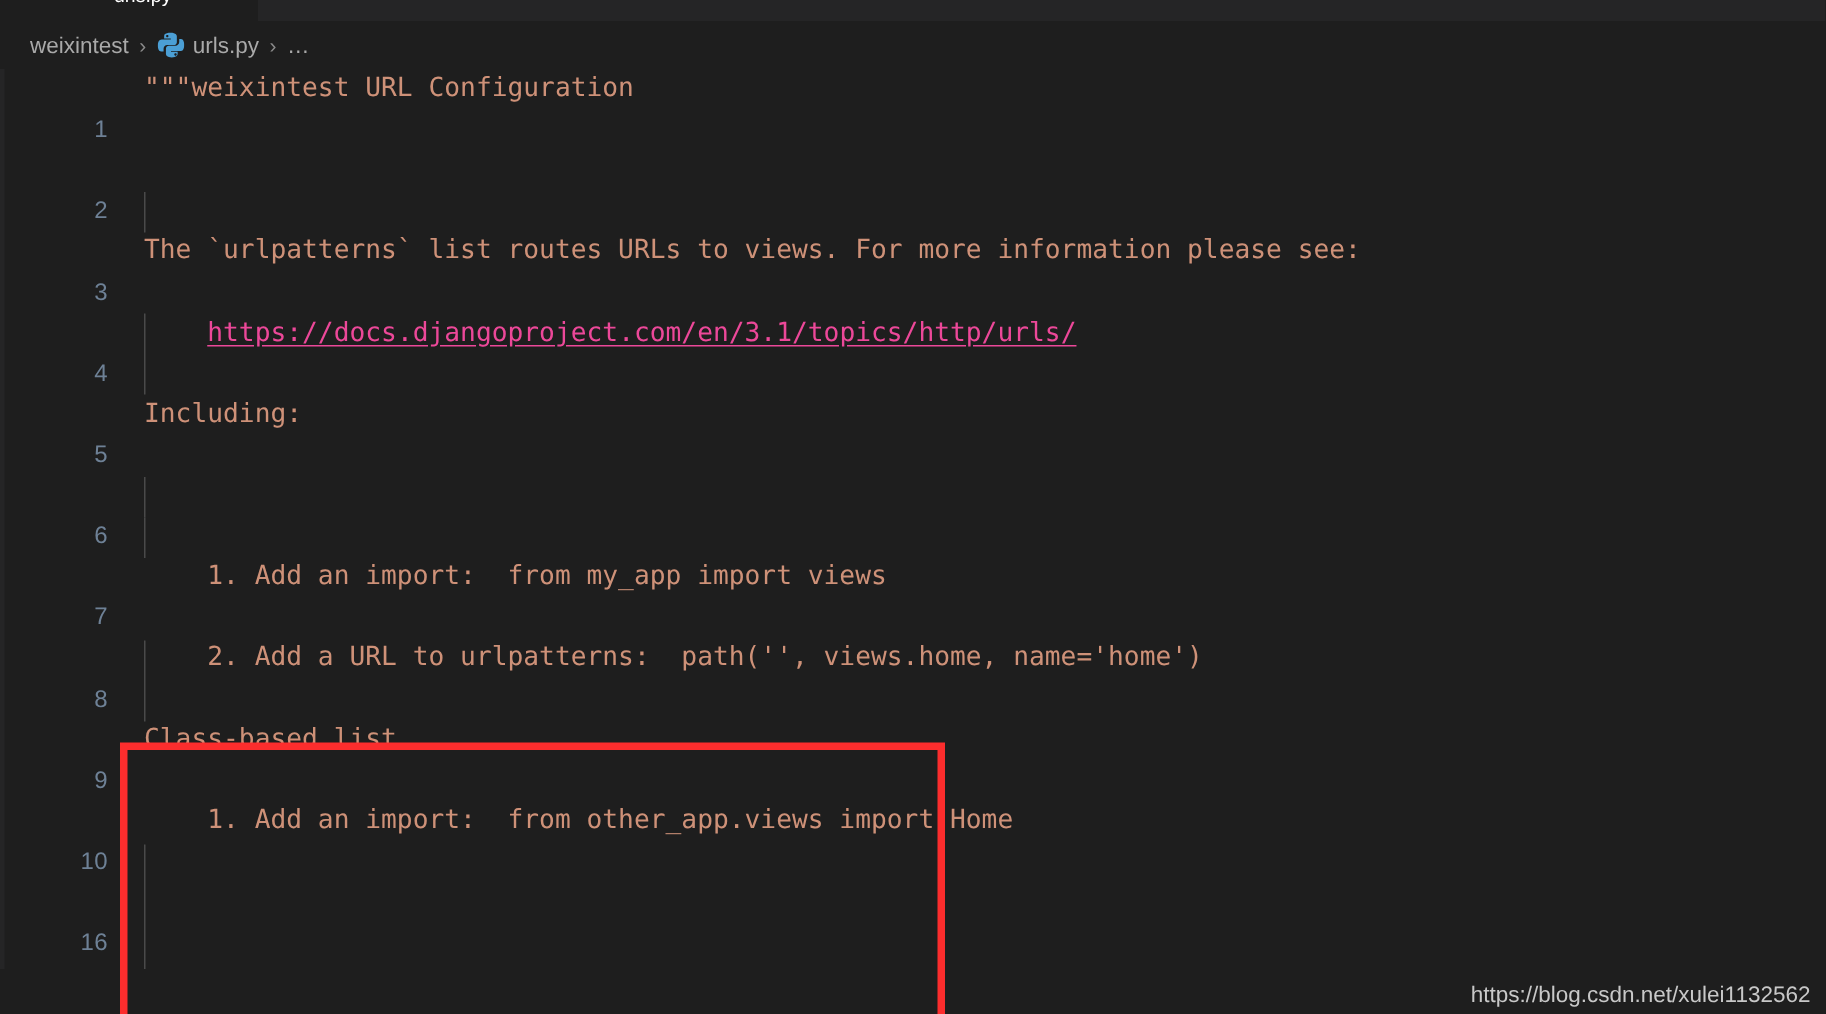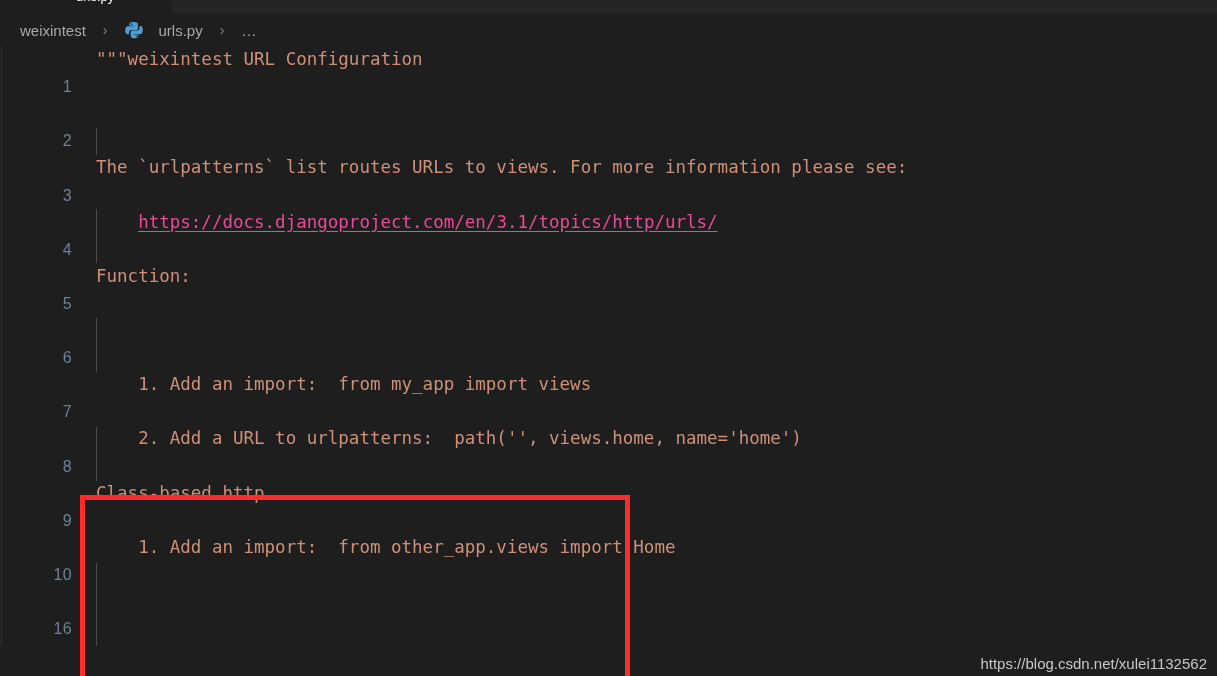--- a/index.html
+++ b/index.html
@@ -50,21 +50,20 @@
     width: 1217px;
     height: 32px;
     background: #1e1e1e;
     display: flex;
     align-items: center;
     padding-left: 20px;
     box-sizing: border-box;
     font-family: "Liberation Sans", sans-serif;
     font-size: 15px;
     color: #a9a9a9;
-    gap: 10px;
   }
   .crumb {
     color: #a9a9a9;
     white-space: nowrap;
   }
   .crumb-sep {
     color: #8a8a8a;
     margin: 0 7px;
     font-size: 14px;
   }
@@ -213,40 +212,40 @@
     <span class="code t-str">The `urlpatterns` list routes URLs to views. For more information please see:</span>
   </div>
 
   <div class="line" style="top:81px;">
     <span class="lnum">4</span>
     <span class="code"><span class="t-str">    </span><span class="t-link">https://docs.djangoproject.com/en/3.1/topics/http/urls/</span></span>
   </div>
 
   <div class="line" style="top:108px;">
     <span class="lnum">5</span>
-    <span class="code t-str">Function:</span>
+    <span class="code t-str">Including:</span>
   </div>
 
   <div class="line" style="top:135px;">
     <span class="lnum">6</span>
   </div>
 
   <div class="line" style="top:162px;">
     <span class="lnum">7</span>
     <span class="code t-str">    1. Add an import:  from my_app import views</span>
   </div>
 
   <div class="line" style="top:189px;">
     <span class="lnum">8</span>
     <span class="code t-str">    2. Add a URL to urlpatterns:  path('', views.home, name='home')</span>
   </div>
 
   <div class="line" style="top:216px;">
     <span class="lnum">9</span>
-    <span class="code t-str">Class-based http</span>
+    <span class="code t-str">Class-based list</span>
   </div>
 
   <div class="line" style="top:243px;">
     <span class="lnum">10</span>
     <span class="code t-str">    1. Add an import:  from other_app.views import Home</span>
   </div>
 
   <div class="line" style="top:270px;">
     <span class="lnum">16</span>
   </div>

